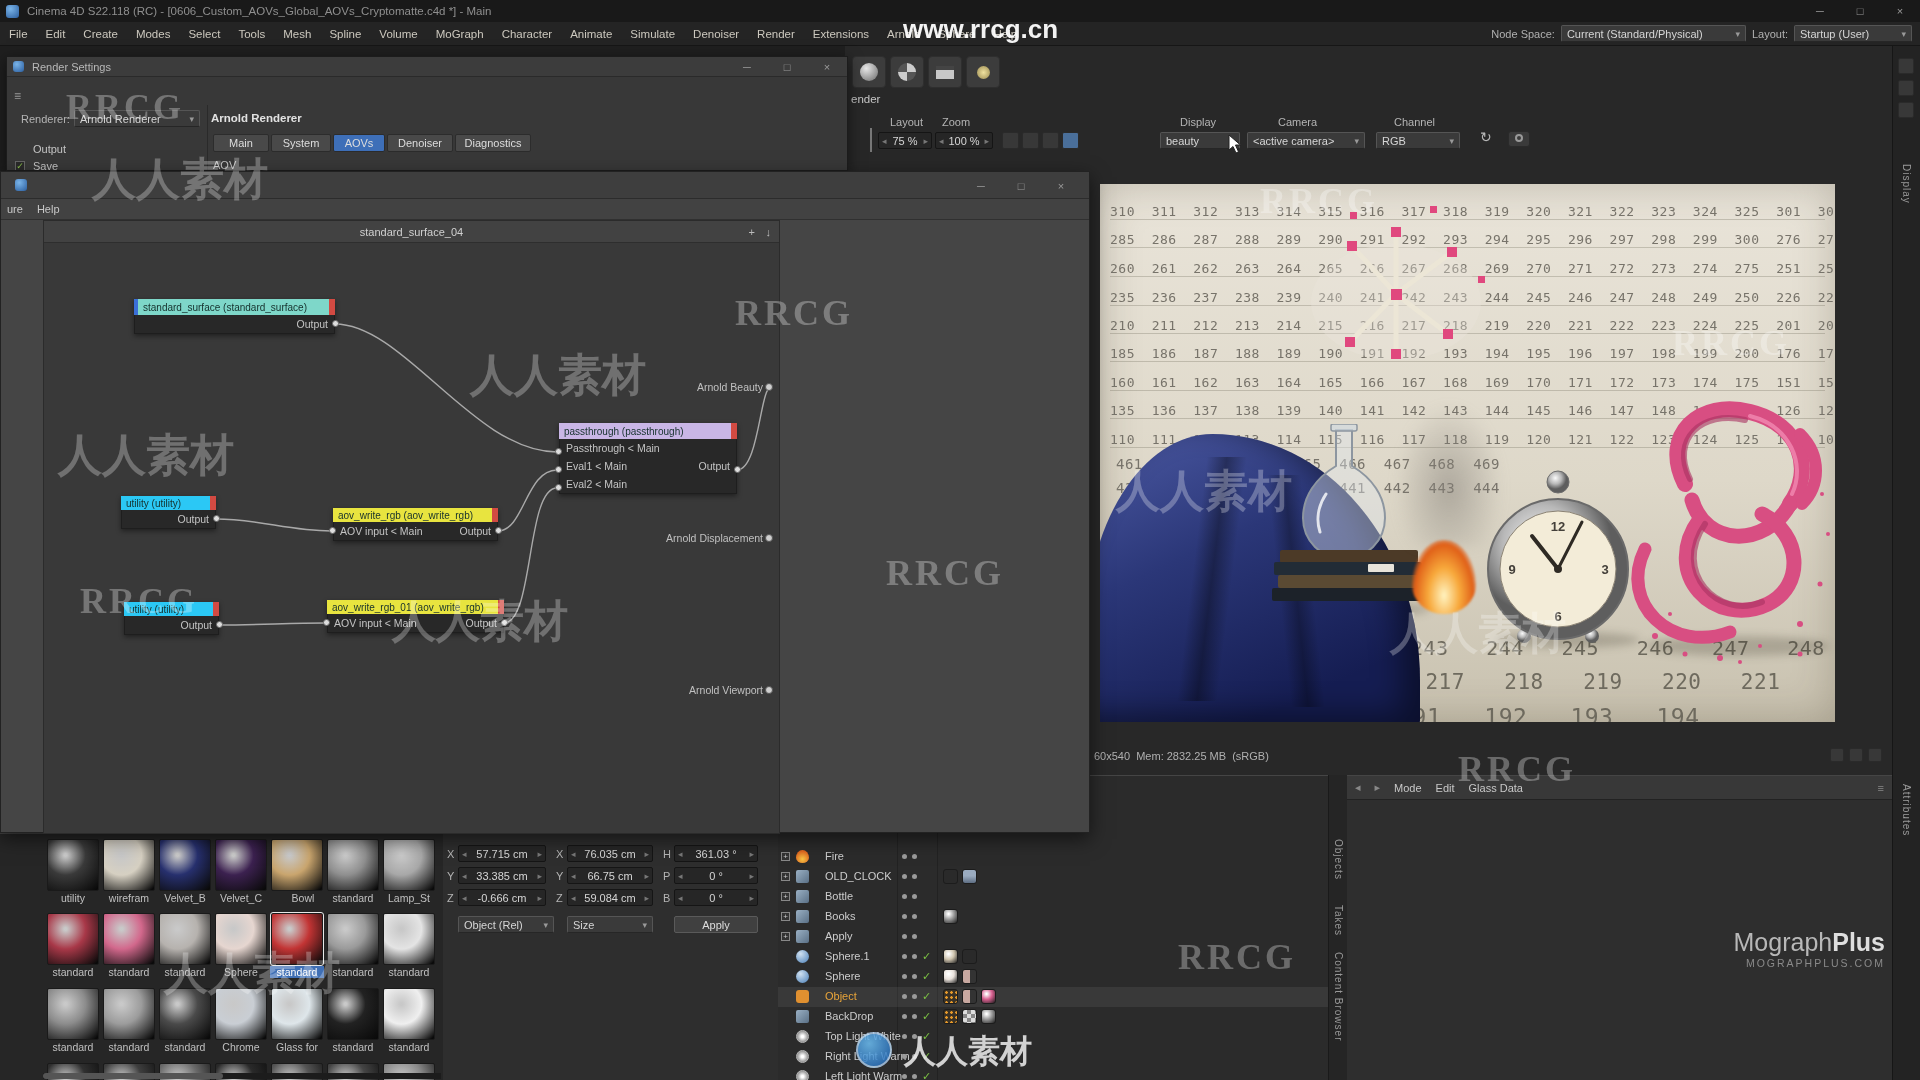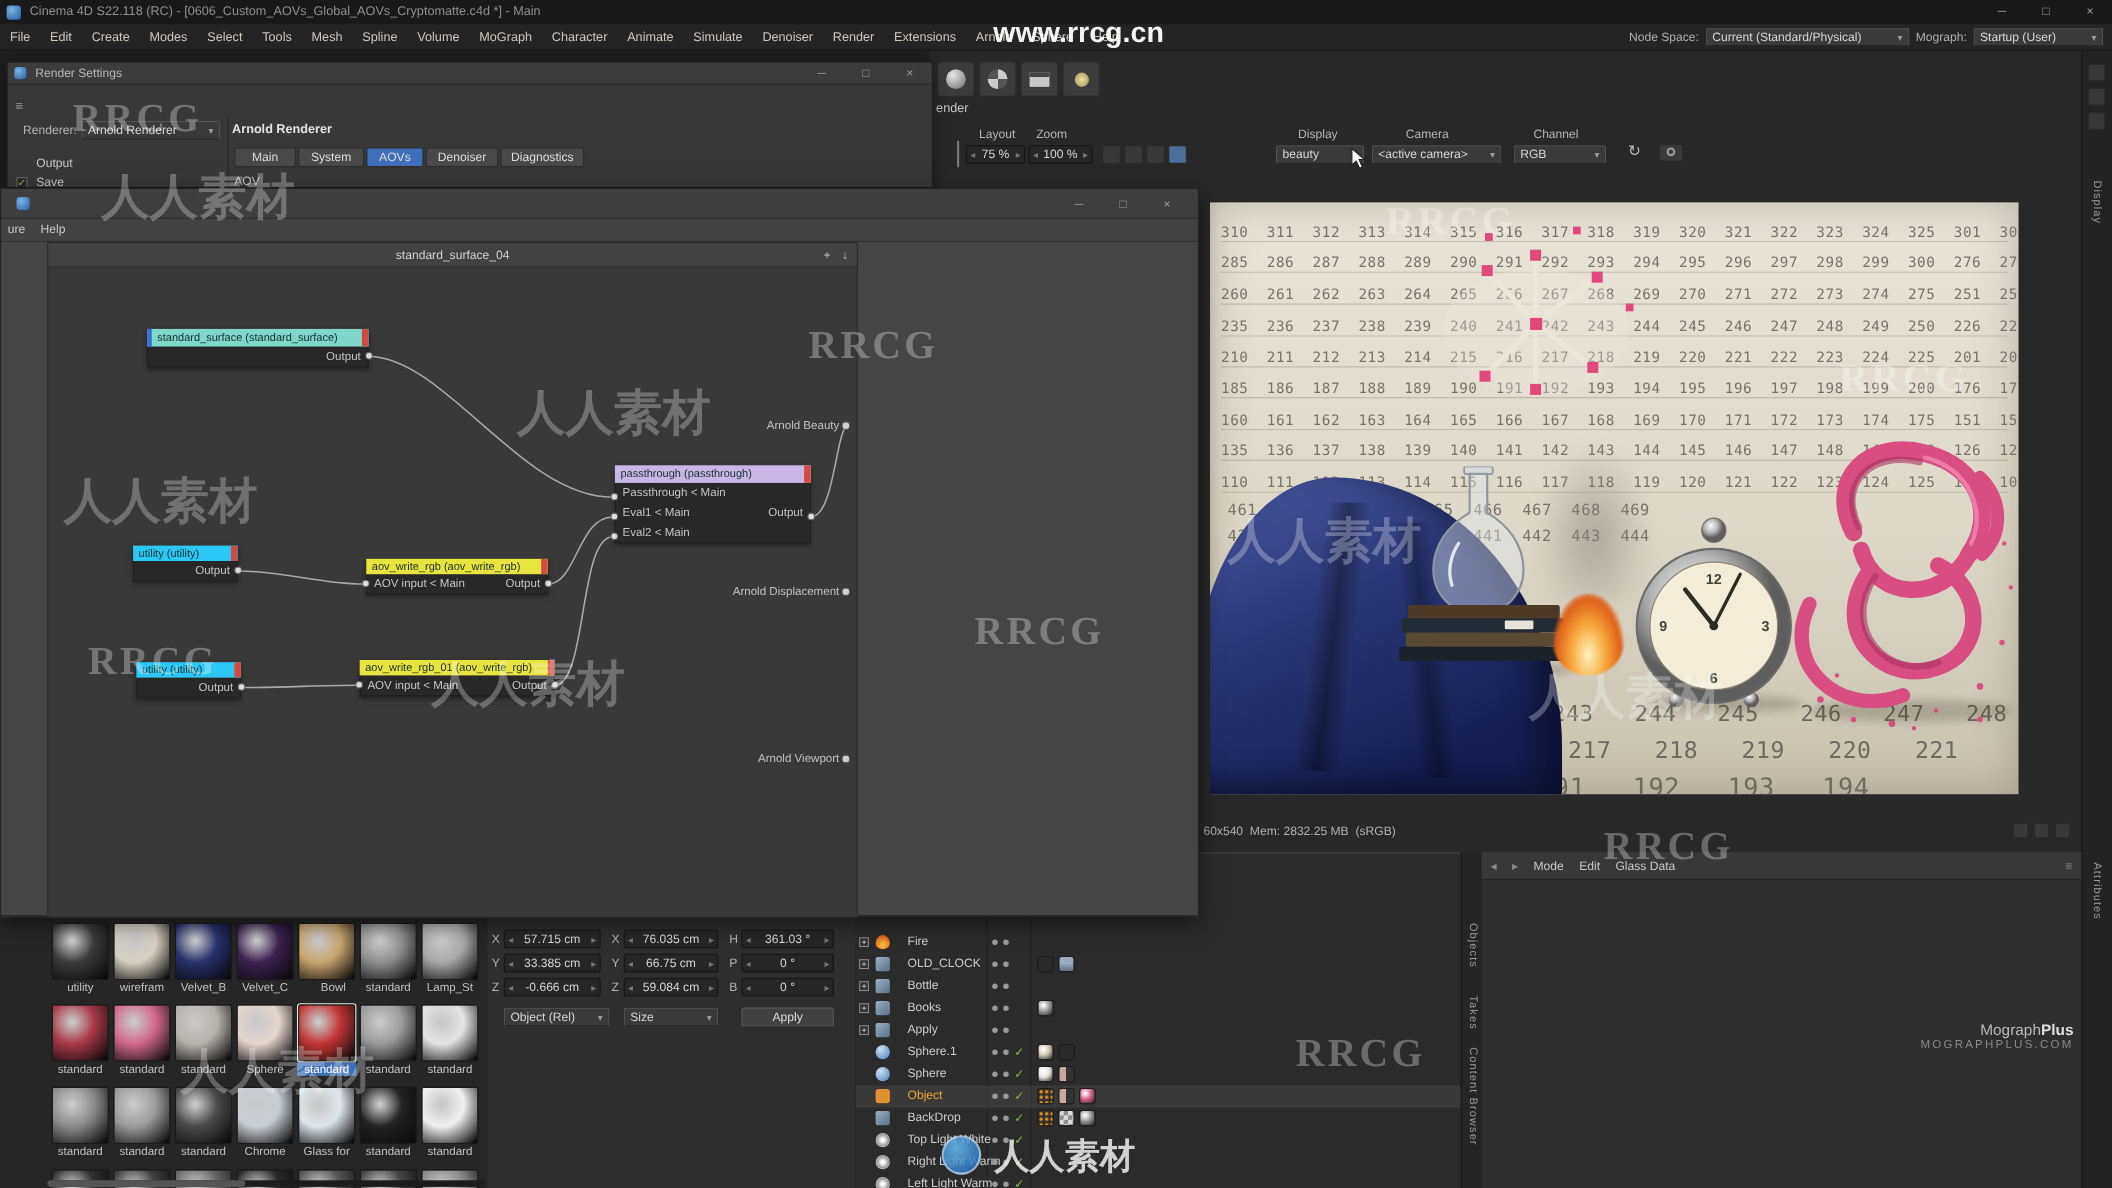--- a/index.html
+++ b/index.html
@@ -113,21 +113,21 @@
     <span class="menu-item">Extensions</span>
     <span class="menu-item">Arnold</span>
     <span class="menu-item">Sphere</span>
     <span class="menu-item">Help</span>
     <div style="margin-left:auto;display:flex;align-items:center;gap:6px;padding-right:8px">
       <span style="font-size:11px;color:#b0b0b0">Node Space:</span>
       <div class="dd" style="width:185px">
         <span>Current (Standard/Physical)</span>
         <span class="ar">▾</span>
       </div>
-      <span style="font-size:11px;color:#b0b0b0">Mograph:</span>
+      <span style="font-size:11px;color:#b0b0b0">Layout:</span>
       <div class="dd" style="width:118px">
         <span>Startup (User)</span>
         <span class="ar">▾</span>
       </div>
     </div>
   </div>
 
   <div class="abs" style="left:845px;top:46px;width:1047px;height:729px;background:#282828"></div>
 
   <div class="tool-tile" style="left:852px;top:56px">
@@ -546,21 +546,21 @@
   <div class="panel" style="left:1347px;top:775px;width:545px;height:305px;background:#2e2e2e">
     <div style="height:24px;background:#383838;border-bottom:1px solid #222;display:flex;align-items:center;font-size:11px;color:#c8c8c8;padding:0 8px;gap:14px">
       <span style="color:#888">◂</span>
       <span style="color:#888">▸</span>
       <span>Mode</span>
       <span>Edit</span>
       <span>Glass Data</span>
       <span style="margin-left:auto;color:#888">≡</span>
     </div>
     <div class="abs" style="left:328px;top:152px;width:210px;text-align:right">
-      <div style="font-size:14px;color:#b8b8b8"><span>Mograph</span><b style="color:#dedede">Plus</b></div>
+      <div style="font-size:25px;color:#b8b8b8"><span>Mograph</span><b style="color:#dedede">Plus</b></div>
       <div style="font-size:10.5px;letter-spacing:2px;color:#8a8a8a">MOGRAPHPLUS.COM</div>
     </div>
   </div>
 
   <div class="abs rs-win">
     <div class="winbar">
       <div class="app-icon" style="width:11px;height:11px"></div>
       <span>Render Settings</span>
       <div style="margin-left:auto;display:flex">
         <span class="win-btn" style="height:20px">─</span>

